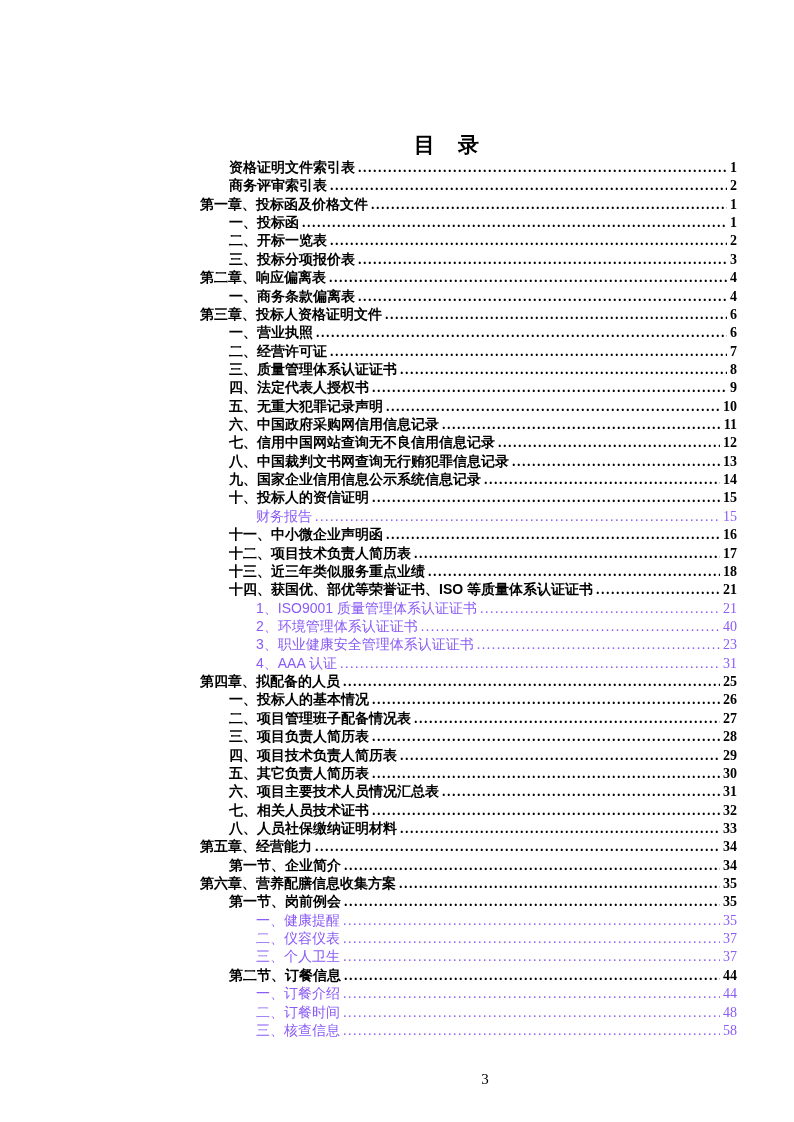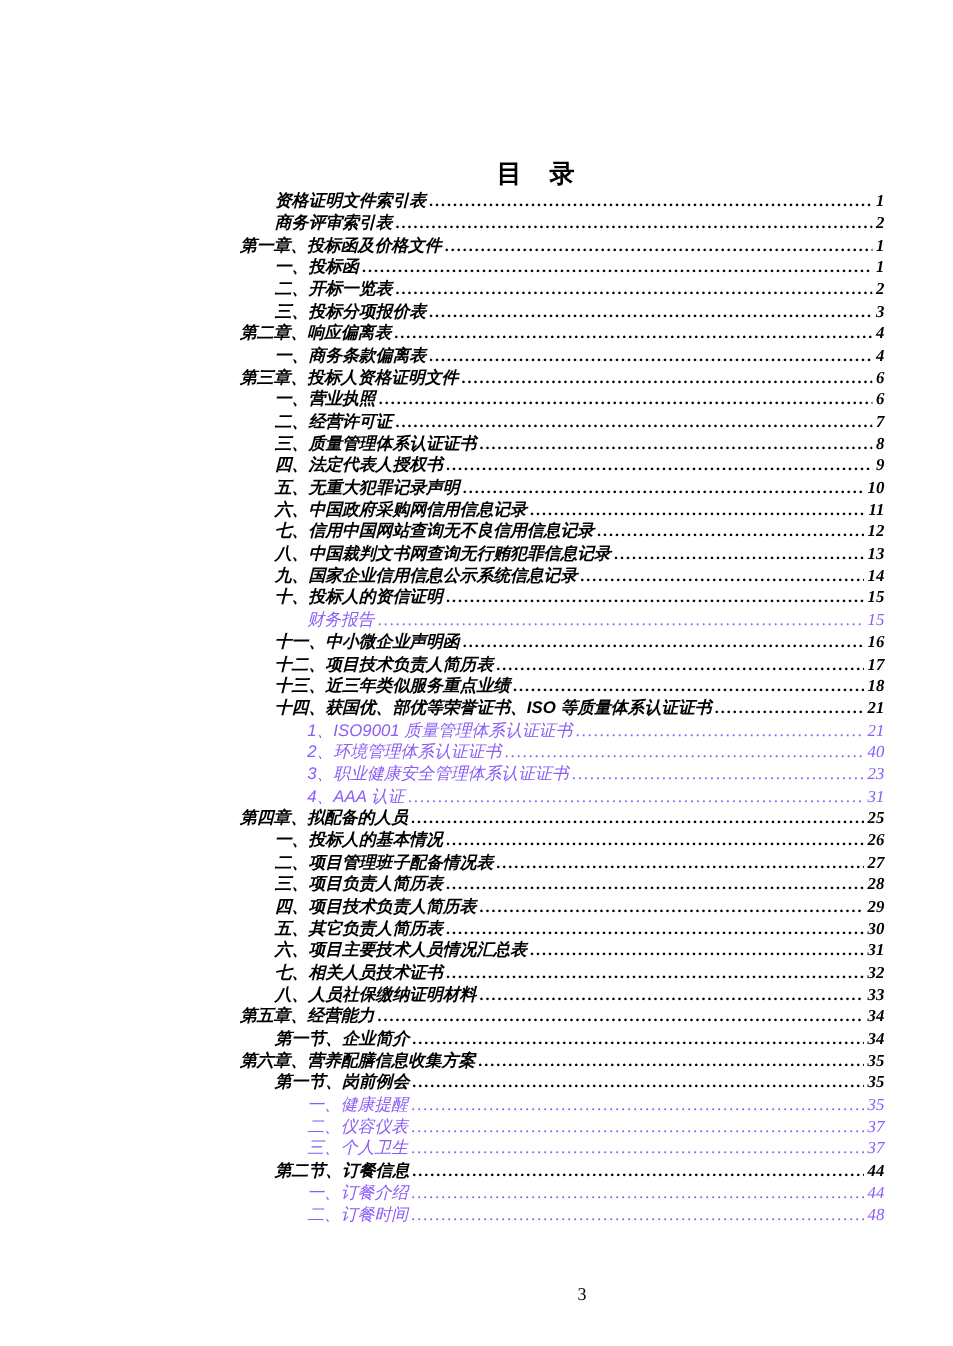--- a/index.html
+++ b/index.html
@@ -42,21 +42,20 @@
   }
   .toc-row {
     display: flex;
     align-items: baseline;
     height: 18.36px;
     line-height: 18.36px;
     font-size: 14px;
     font-weight: 700;
     white-space: nowrap;
     color: #000;
-    font-style: italic;
   }
   .toc-row.level-1 { padding-left: 0; }
   .toc-row.level-2 { padding-left: 29px; }
   .toc-row.level-3 {
     padding-left: 56px;
     font-size: 14px;
     font-weight: 400;
     color: #8b5cf6;
   }
   .toc-row .label {
@@ -325,16 +324,21 @@
       <div class="toc-row level-3">
         <span class="label">一、订餐介绍</span>
         <span class="dots"></span>
         <span class="pagenum">44</span>
       </div>
       <div class="toc-row level-3">
         <span class="label">二、订餐时间</span>
         <span class="dots"></span>
         <span class="pagenum">48</span>
       </div>
+      <div class="toc-row level-3">
+        <span class="label">三、核查信息</span>
+        <span class="dots"></span>
+        <span class="pagenum">58</span>
+      </div>
     </div>
 
   <div class="footer-pagenum">3</div>
 </div>
 
 </body></html>

